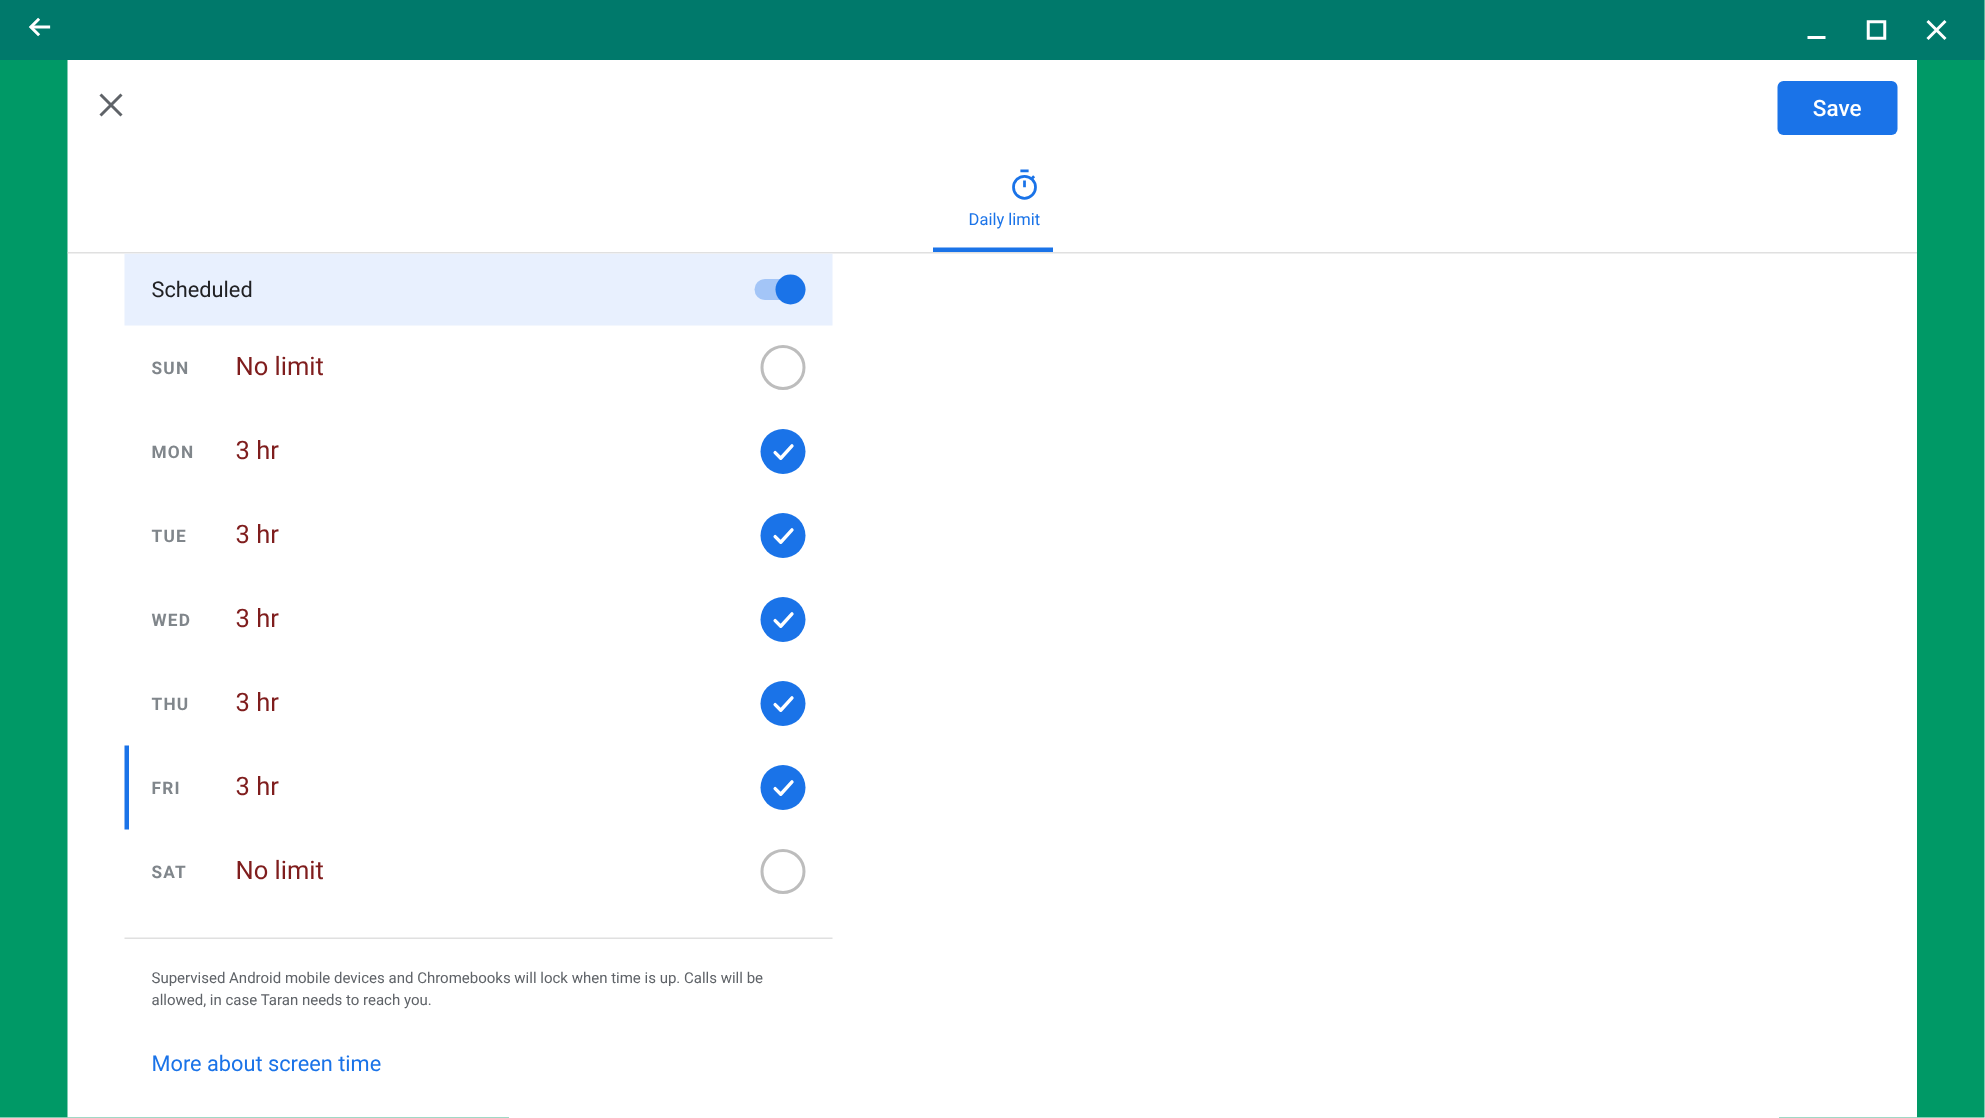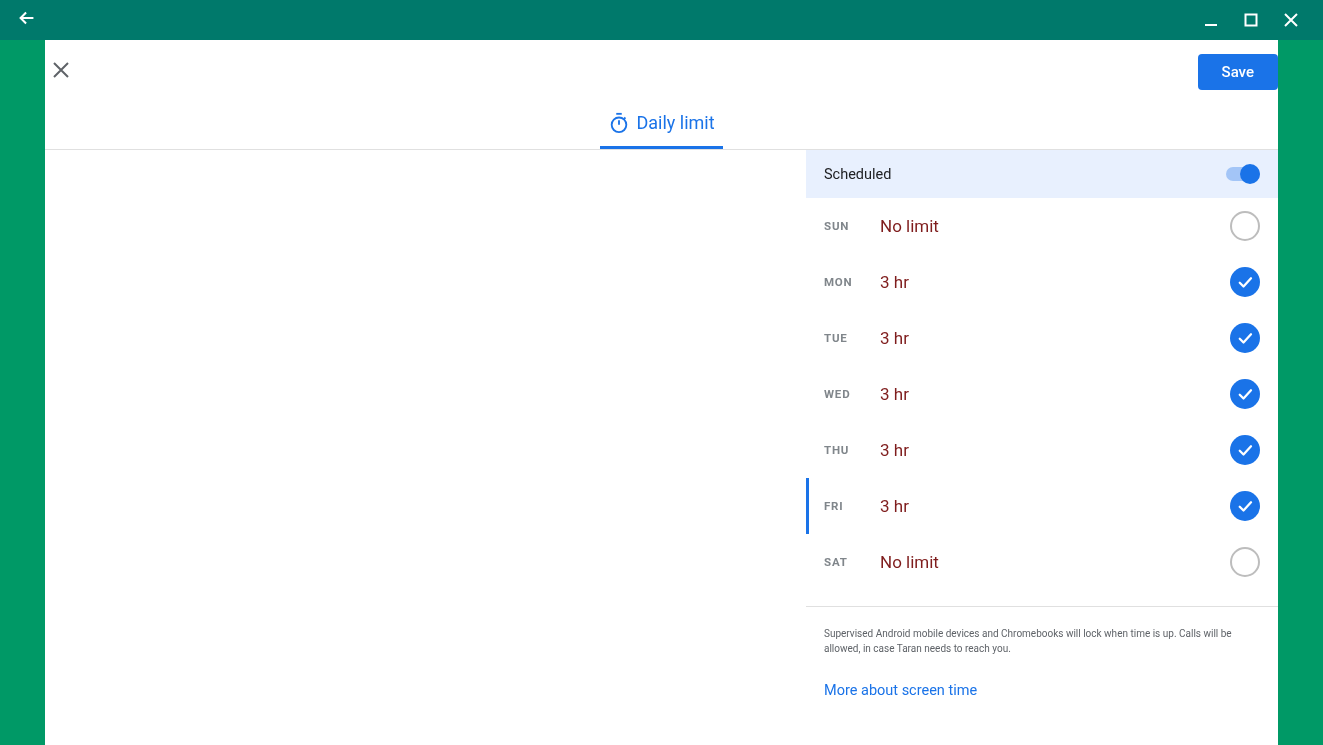--- a/index.html
+++ b/index.html
@@ -24,21 +24,21 @@
     flex: 1;
     display: flex;
     flex-direction: column;
     overflow: hidden;
   }
 
   .toolbar {
     height: 64px;
     display: flex;
     align-items: center;
-    padding: 0 0;
+    padding: 0 13px;
   }
   .toolbar .spacer { flex: 1; }
   .close-x { color: #5f6368; padding: 6px; }
   .save-btn {
     background: #1a73e8;
     color: #fff;
     border: none;
     border-radius: 4px;
     padding: 0 24px;
     height: 36px;
@@ -49,41 +49,41 @@
   }
 
   .tabs {
     display: flex;
     justify-content: center;
     border-bottom: 1px solid #e0e0e0;
     gap: 28px;
   }
   .tab {
     display: flex;
-    flex-direction: row;
-    align-items: flex-start;
+    flex-direction: column;
+    align-items: flex-end;
     padding: 8px 8px 12px 8px;
     color: #5f6368;
-    font-size: 18px;
+    font-size: 11px;
     gap: 6px;
     border-bottom: 3px solid transparent;
     cursor: pointer;
     min-width: 80px;
   }
   .tab.active {
     color: #1a73e8;
     border-bottom-color: #1a73e8;
   }
   .tab svg { display:block; }
 
   .content {
     flex: 1;
     overflow-y: auto;
     display: flex;
-    justify-content: flex-end;
+    justify-content: flex-start;
     padding-left: 38px;
   }
   .panel {
     width: 472px;
   }
 
   .scheduled {
     background: #e8f0fe;
     height: 48px;
     display: flex;

